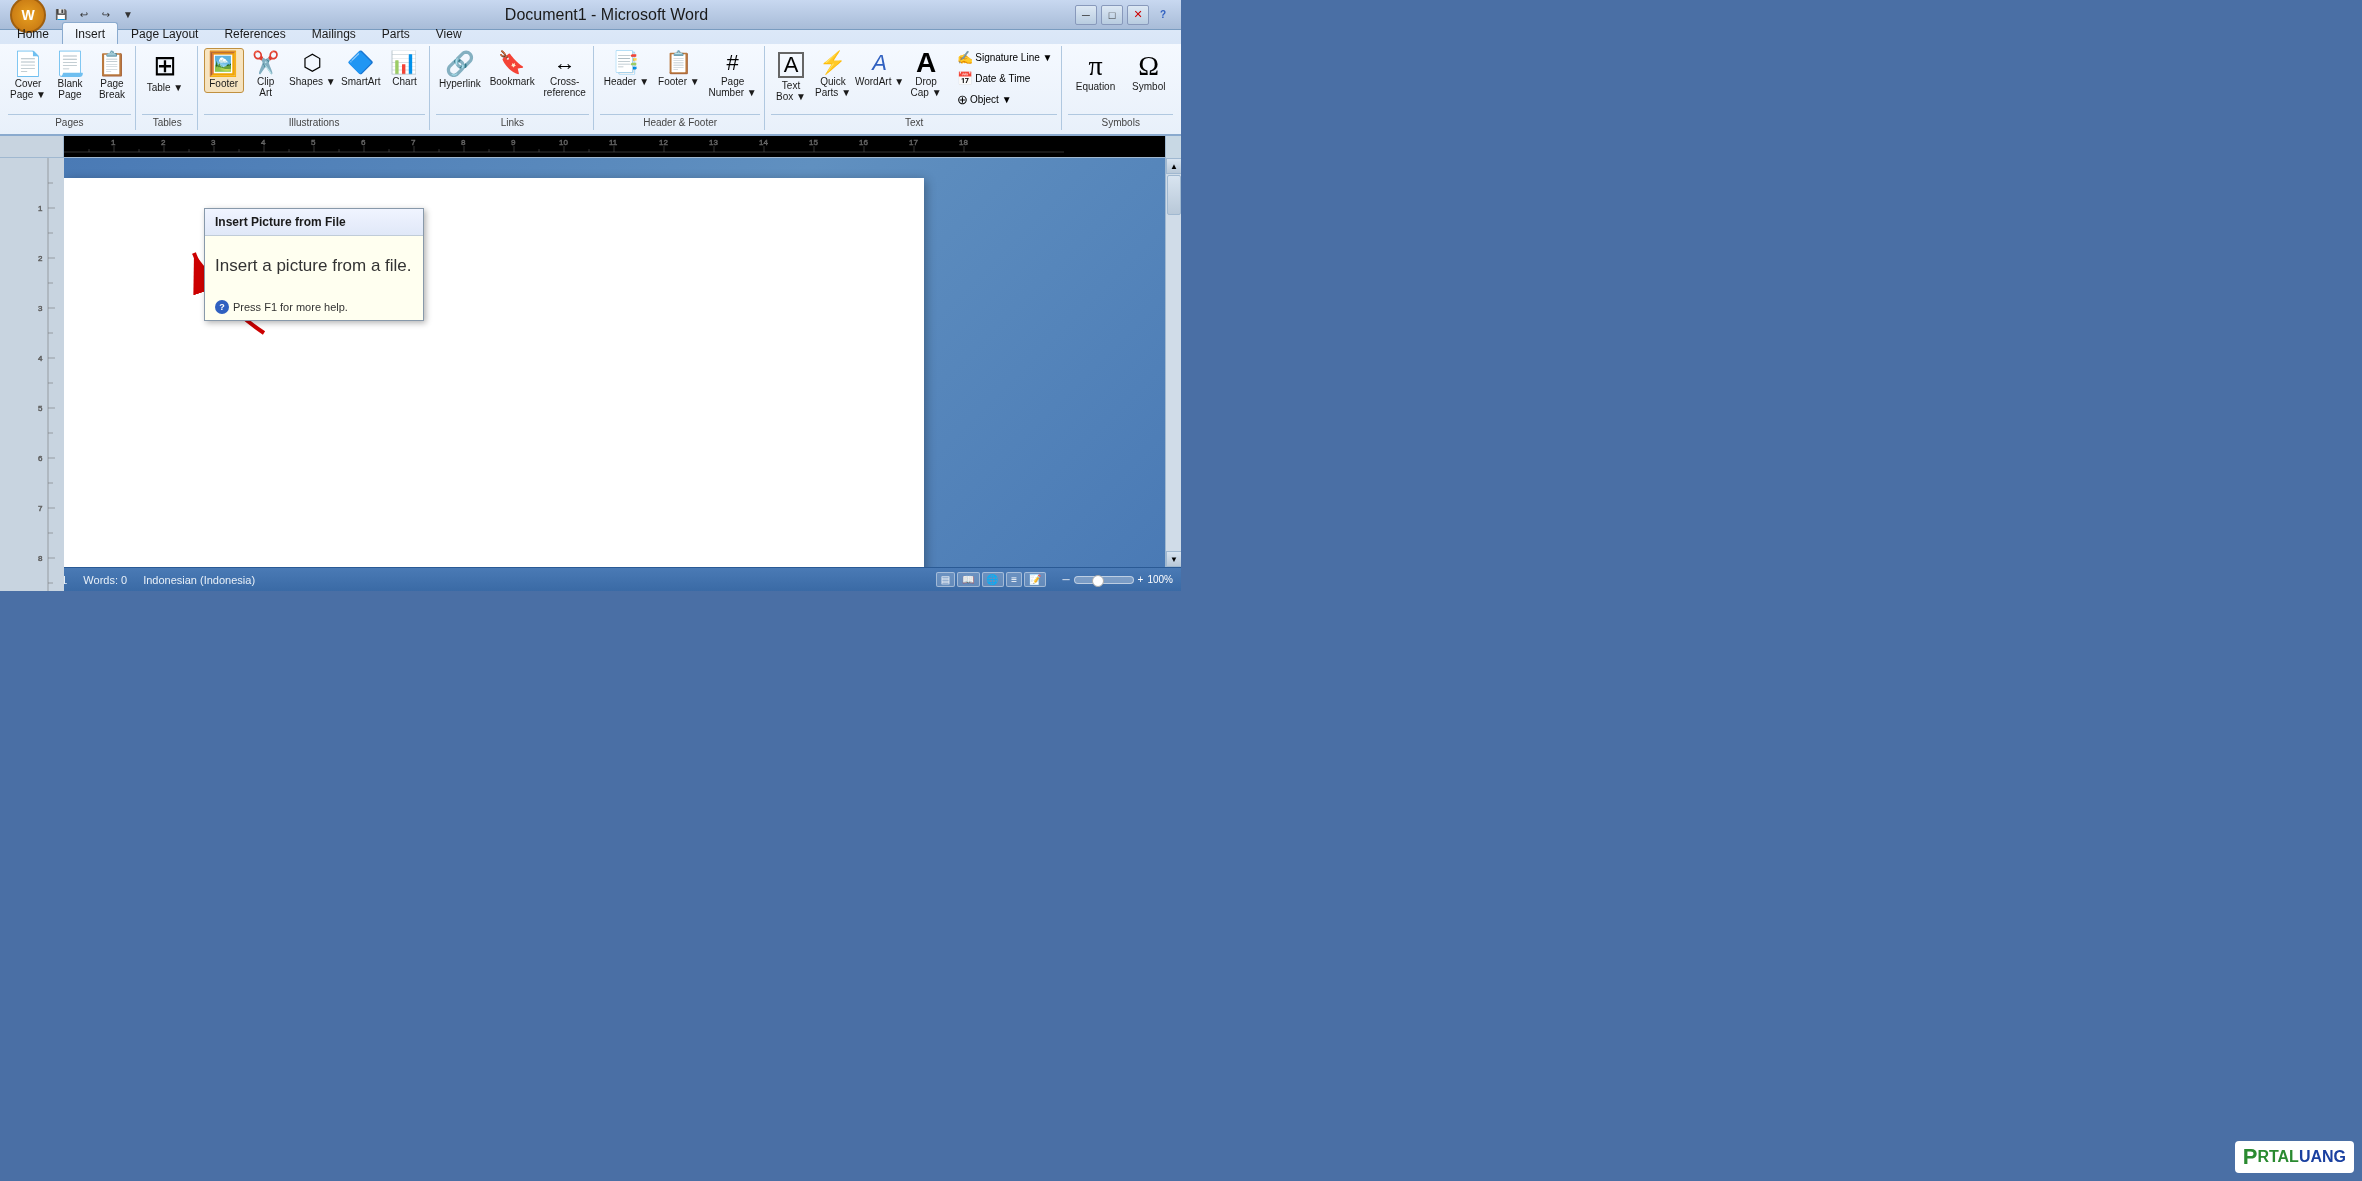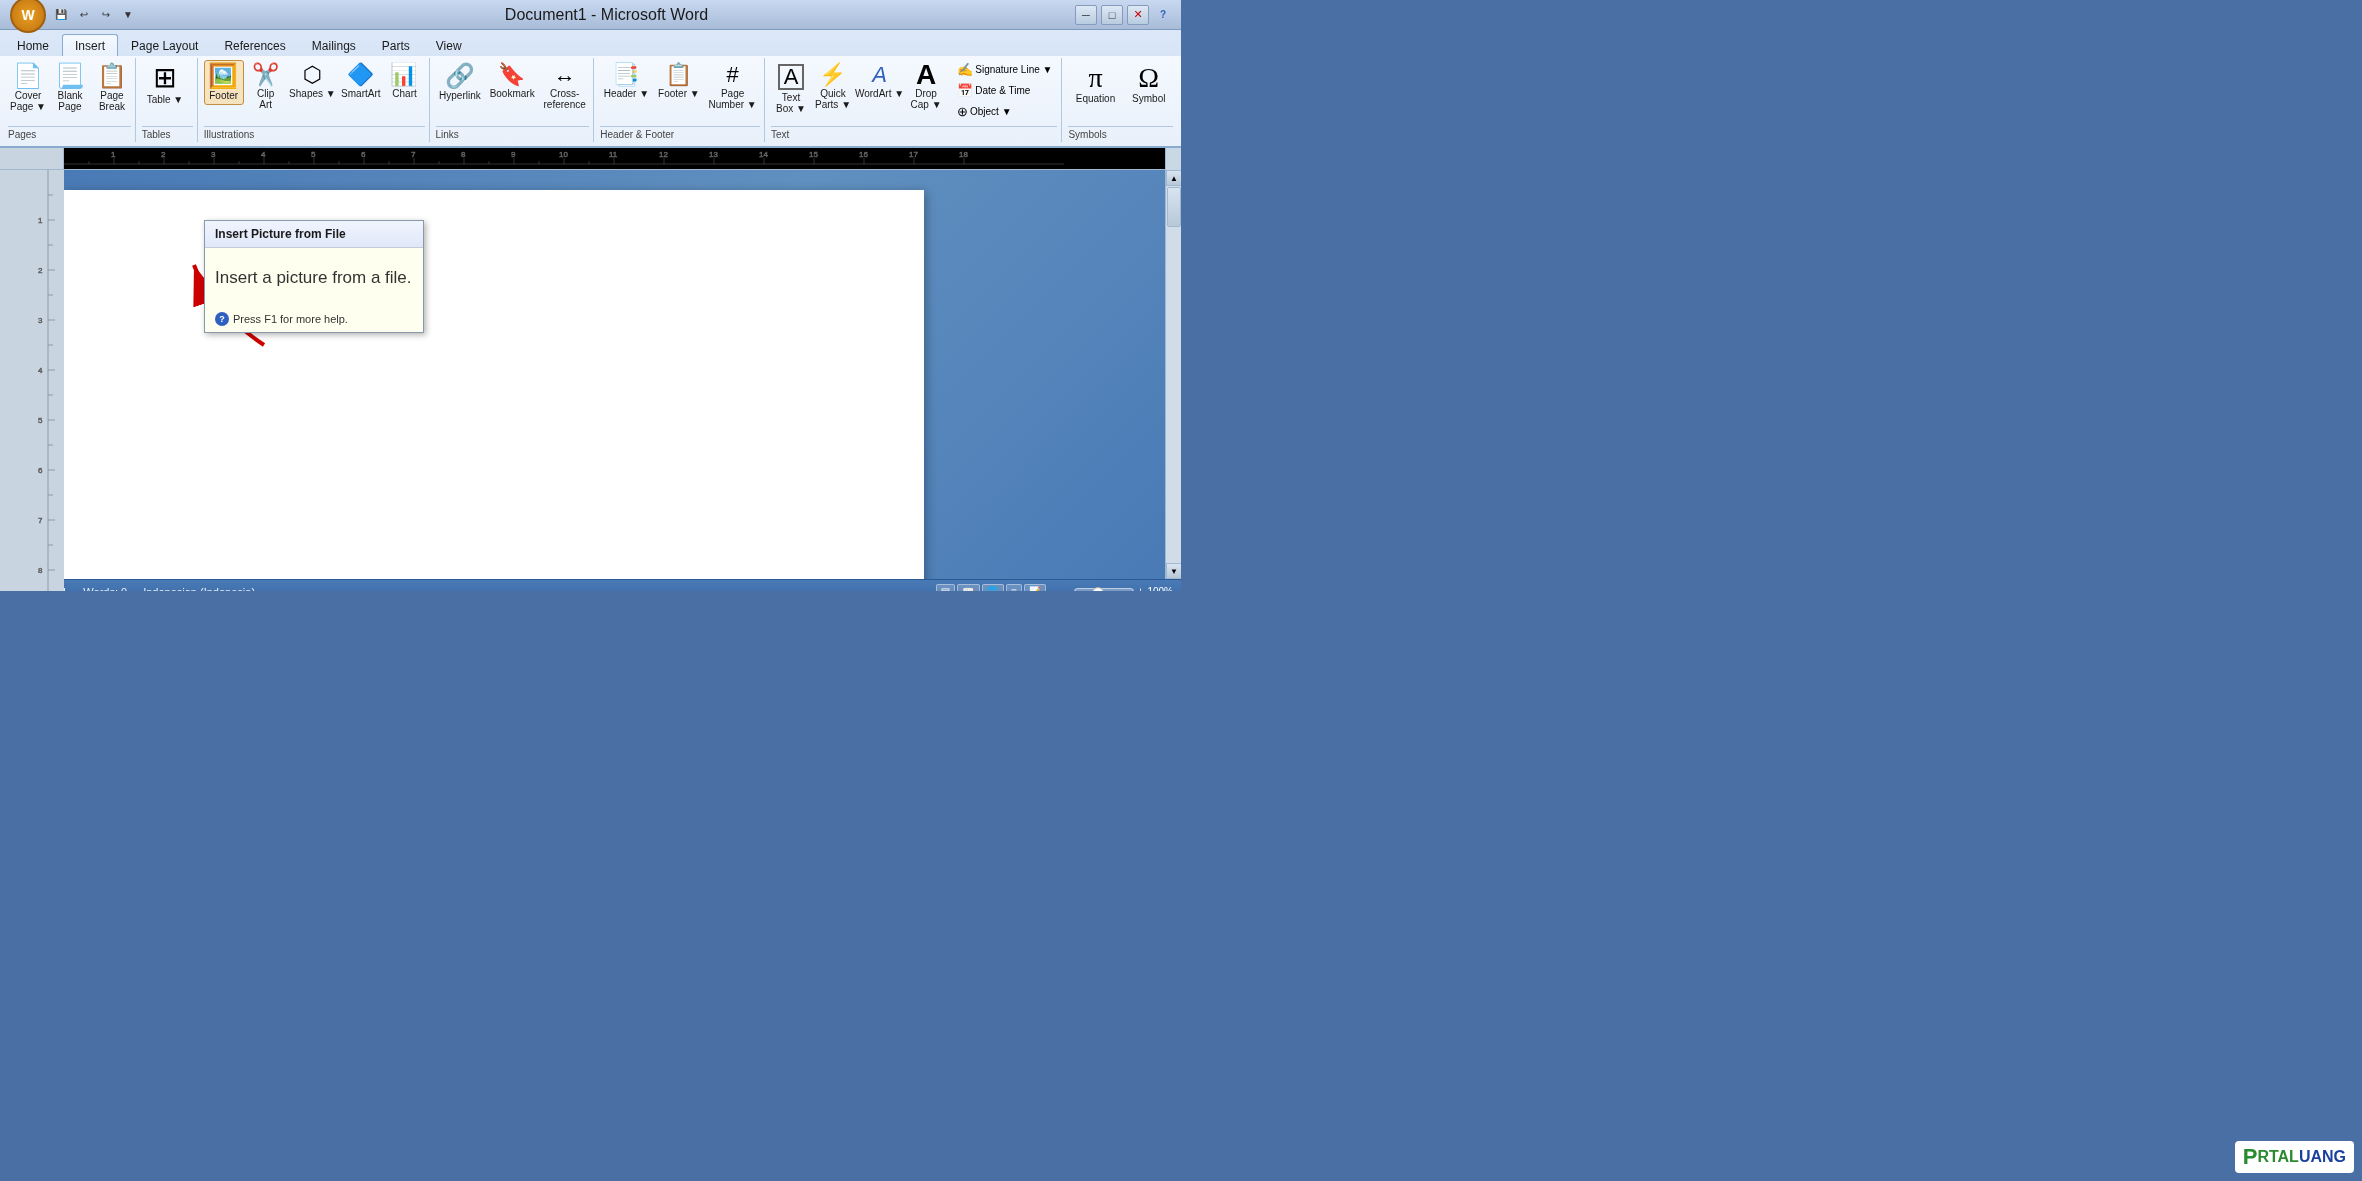--- a/index.html
+++ b/index.html
@@ -22,29 +22,29 @@
     
     
     .quick-access { display: flex; align-items: center; gap: 2px; }
     .qa-btn { width: 20px; height: 20px; border: none; background: transparent; cursor: pointer; display: flex; align-items: center; justify-content: center; font-size: 10px; color: #333; }
     
     
     .office-btn { width: 36px; height: 36px; border-radius: 50%; background: radial-gradient(circle, #e8a020, #c07010); border: 2px solid #a06010; cursor: pointer; display: flex; align-items: center; justify-content: center; margin: 2px; }
     
     
     .ribbon { background: linear-gradient(to bottom, #dce8f8, #c5d8f0); border-bottom: 2px solid #8aaace; }
-    .ribbon-tabs { display: flex; align-items: flex-end; padding: 0 4px; height: 26px; }
+    .ribbon-tabs { display: flex; align-items: flex-end; padding: 0 4px; height: 14px; }
     .ribbon-tab { padding: 4px 12px; font-size: 12px; color: #1a1a1a; cursor: pointer; border: 1px solid transparent; border-bottom: none; border-radius: 3px 3px 0 0; height: 22px; display: flex; align-items: center; }
     .ribbon-tab.active { background: linear-gradient(to bottom, #f5f9ff, #e8f0fa); border-color: #8aaace; color: #1a1a1a; font-weight: normal; }
     
     .ribbon-content { background: linear-gradient(to bottom, #f5f9ff, #e8f0fa); padding: 2px 4px 4px; display: flex; align-items: stretch; gap: 2px; min-height: 90px; }
     
     .ribbon-group { display: flex; flex-direction: column; align-items: stretch; border-right: 1px solid #b0c8e0; padding: 2px 4px; min-width: 60px; }
     .ribbon-group-items { display: flex; align-items: flex-start; gap: 2px; flex: 1; }
-    .ribbon-group-label { text-align: left; font-size: 10px; color: #444; padding-top: 2px; border-top: 1px solid #b0c8e0; margin-top: 2px; }
+    .ribbon-group-label { text-align: center; font-size: 10px; color: #444; padding-top: 2px; border-top: 1px solid #b0c8e0; margin-top: 2px; }
     
     .ribbon-btn { display: flex; flex-direction: column; align-items: center; padding: 3px 4px; border: 1px solid transparent; border-radius: 3px; cursor: pointer; min-width: 40px; gap: 2px; }
     .ribbon-btn.active { background: rgba(255,200,100,0.4); border-color: #c09040; }
     .ribbon-btn .icon { font-size: 24px; line-height: 1; }
     .ribbon-btn .label { font-size: 10px; color: #1a1a1a; text-align: center; white-space: nowrap; }
     .text-btn { display: flex; align-items: center; gap: 2px; padding: 1px 4px; border: 1px solid transparent; border-radius: 2px; cursor: pointer; font-size: 10px; white-space: nowrap; }
     .text-btn .icon { font-size: 14px; }
     
     
     .ruler-container { display: flex; background: #d4dfe8; height: 22px; border-bottom: 1px solid #a0b8d0; }

